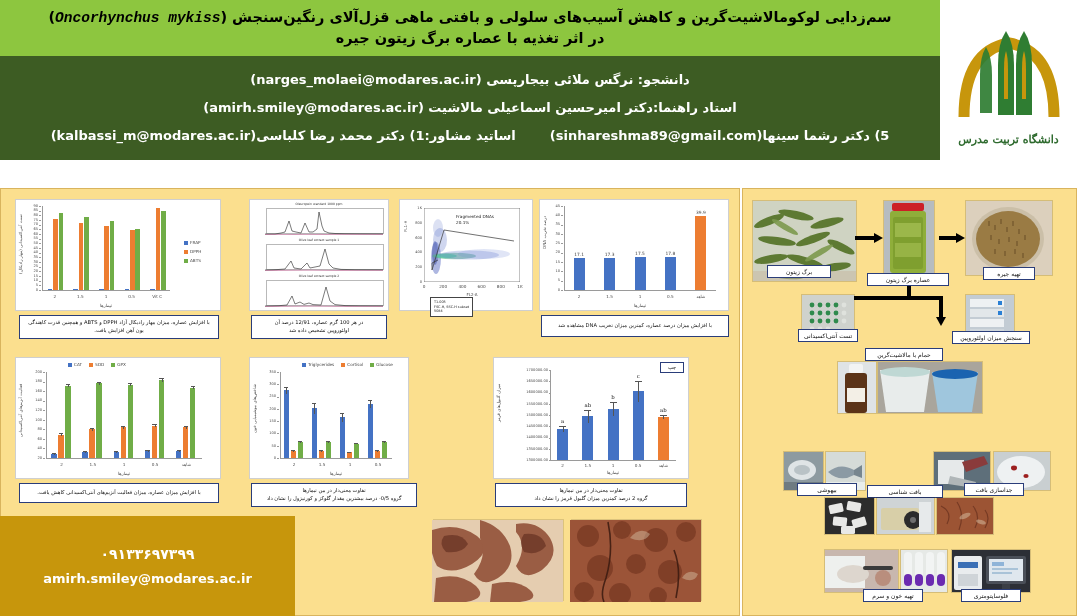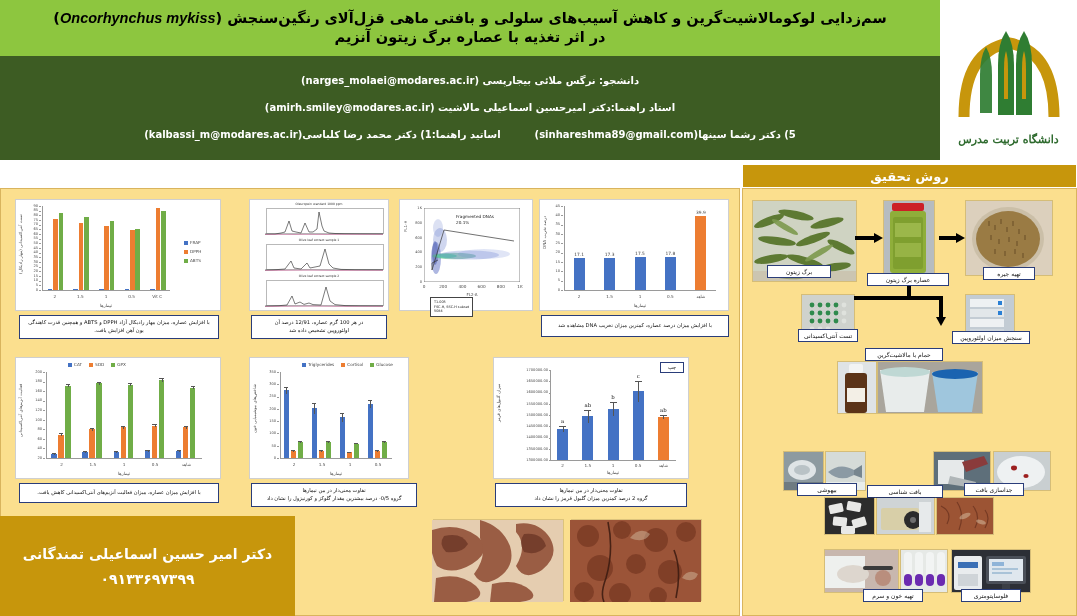--- a/index.html
+++ b/index.html
@@ -17,28 +17,28 @@
   .header-wrap { position: absolute; left: 0; top: 0; width: 1077px; height: 160px; }
   .title-band {
     position: absolute; left: 0; top: 0; width: 940px; height: 56px;
     background: #8dc63f; display: flex; flex-direction: column;
     align-items: center; justify-content: center; padding: 2px 8px;
   }
   .title-line {
     color: #000; font-weight: bold; font-size: 14.5px; line-height: 1.32;
     text-align: center; white-space: nowrap; direction: rtl;
   }
-  .title-line .sci { font-style: italic; font-family: Liberation Sans, sans-serif; }
+  .title-line .sci { font-style: italic; font-family: Liberation Mono, monospace; }
   .authors-band {
     position: absolute; left: 0; top: 56px; width: 940px; height: 104px;
     background: #3d5c23; display: flex; flex-direction: column;
     align-items: center; justify-content: space-evenly; padding: 4px 10px;
   }
   .author-line {
-    color: #ffffff; font-weight: bold; font-size: 10px; direction: rtl;
+    color: #ffffff; font-weight: bold; font-size: 13px; direction: rtl;
     text-align: center; white-space: nowrap; line-height: 1.2;
   }
   .author-line .adv2 { margin-left: 34px; }
 
   
   .logo-box {
     position: absolute; left: 940px; top: 0; width: 137px; height: 160px;
     background: #ffffff; display: flex; align-items: center; justify-content: center;
   }
   .logo-text {
@@ -173,45 +173,44 @@
 <body>
 
 <div id="poster">
 
   <div class="header-wrap">
 
     <div class="title-band">
       <div class="title-line">
         <span>سم‌زدایی لوکومالاشیت‌گرین و کاهش آسیب‌های سلولی و بافتی ماهی قزل‌آلای رنگین‌سنجش (</span><span class="sci">Oncorhynchus mykiss</span><span>)</span>
       </div>
-      <div class="title-line">در اثر تغذیه با عصاره برگ زیتون آنزیم</div>
+      <div class="title-line">در اثر تغذیه با عصاره برگ زیتون جیره</div>
     </div>
 
     <div class="authors-band">
       <div class="author-line">دانشجو: نرگس ملائی بیجارپسی (narges_molaei@modares.ac.ir)</div>
       <div class="author-line">استاد راهنما:دکتر امیرحسین اسماعیلی مالاشیت (amirh.smiley@modares.ac.ir)</div>
       <div class="author-line">
-        <span class="adv2">5) دکتر رشما سینها(sinhareshma89@gmail.com)</span><span>اساتید راهنما:1) دکتر محمد رضا کلباسی(kalbassi_m@modares.ac.ir)</span>
+        <span class="adv2">5) دکتر رشما سینها(sinhareshma89@gmail.com)</span><span>اساتید مشاور:1) دکتر محمد رضا کلباسی(kalbassi_m@modares.ac.ir)</span>
       </div>
     </div>
 
     <div class="logo-box">
       <svg width="110" height="118" viewBox="0 0 110 118">
         <path d="M10 96 Q10 30 55 22 Q100 30 100 96" fill="none" stroke="#c7960c" stroke-width="11"></path>
         <path d="M44 94 L44 44 Q44 22 52 10 Q60 22 60 44 L60 94 Z" fill="#2f7d32"></path>
         <path d="M62 94 L62 44 Q62 22 70 10 Q78 22 78 44 L78 94 Z" fill="#2f7d32"></path>
         <path d="M50 78 L50 48 Q50 36 52 30 Q54 36 54 48 L54 78 Z" fill="#c7960c"></path>
         <path d="M68 78 L68 48 Q68 36 70 30 Q72 36 72 48 L72 78 Z" fill="#c7960c"></path>
         <path d="M26 92 L26 54 Q26 36 32 26 Q38 36 38 54 L38 92 Z" fill="#2f7d32" opacity=".92"></path>
       </svg>
       <div class="logo-text">دانشگاه تربیت مدرس</div>
     </div>
   </div>
 
-  <div class="bar" id="bar-method">روش تحقیق</div>
 
   <div id="results-panel">
 
     <div class="card" style="left:14px; top:10px; width:206px; height:112px;">
       <div class="axis-title-y" style="left:2px; top:14px; height:74px;">تست آنتی‌اکسیدانی (مهار رادیکال)</div>
       <div class="axis-y" style="left:26px; top:6px; width:1px; height:84px;"></div>
       <div class="axis-x" style="left:26px; top:90px; width:128px; height:1px;"></div>
 
       <div id="c1-yticks">
           <div class="ytick-lbl" style="left: 8px; top: 87.8px; width: 14px; text-align: right;">0</div>
@@ -963,17 +962,17 @@
         <rect x="42" y="12" width="12" height="4" fill="#8fb4d8"></rect>
         <rect x="42" y="18" width="26" height="2" fill="#a9c3d8"></rect>
         <rect x="42" y="22" width="20" height="2" fill="#a9c3d8"></rect>
         <rect x="52" y="34" width="8" height="8" fill="#3a3e45"></rect>
       </svg>
     </div>
     <div class="mlabel" style="left:218px; top:400px; width:60px; height:13px;">فلوسایتومتری</div>
   </div>
 
   <div id="contact-box">
-    <div class="contact-line">دکتر امیر حسین اسماعیلی تمندگانی</div>
     <div class="contact-line">۰۹۱۳۳۶۹۷۳۹۹</div>
+    <div class="contact-line ltr">amirh.smiley@modares.ac.ir</div>
   </div>
 
 </div>
 
 </body></html>

